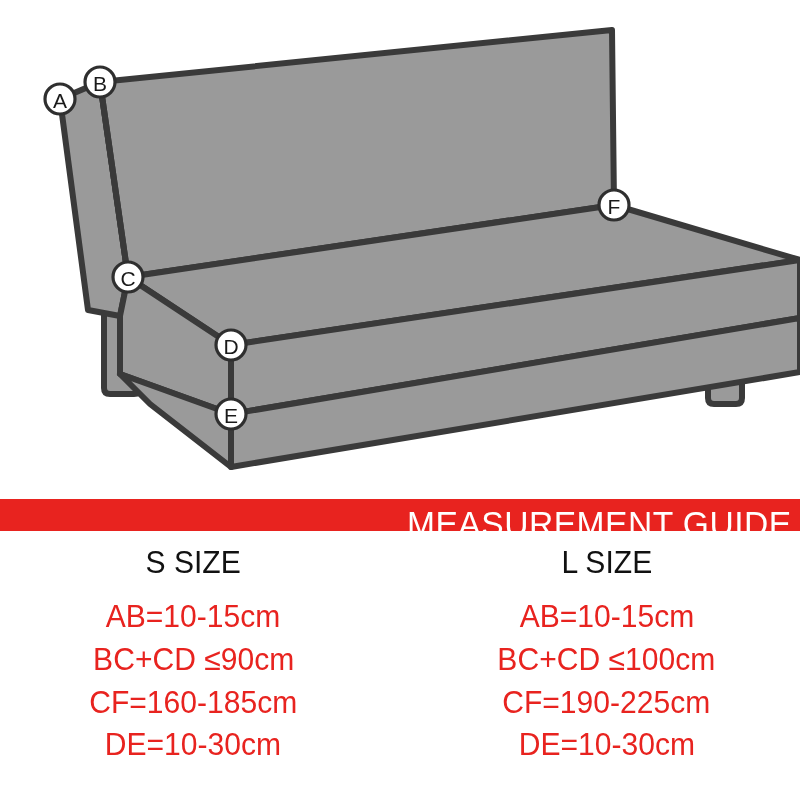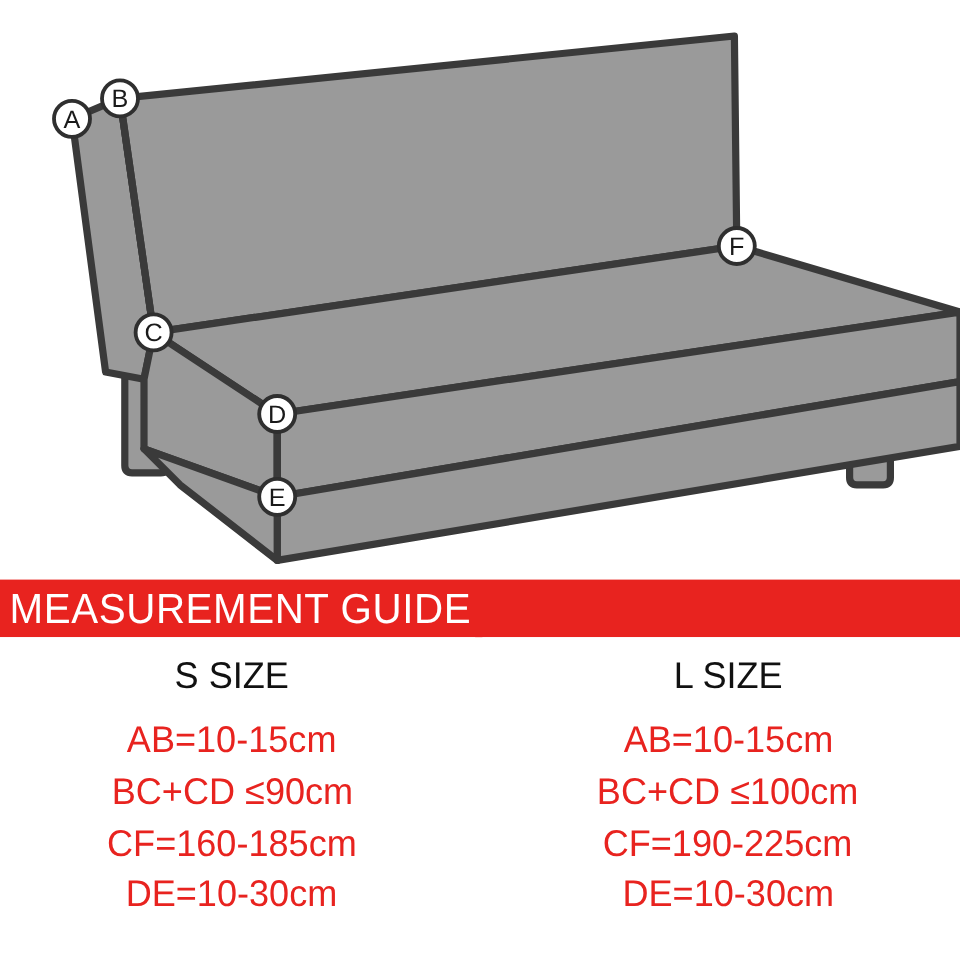--- a/index.html
+++ b/index.html
@@ -51,27 +51,27 @@
   #guide {
     position: absolute;
     left: 0;
     top: 483px;
     width: 800px;
     height: 317px;
   }
   #guide-banner {
     position: absolute;
     left: 0;
-    top: 0;
+    top: 16px;
     width: 800px;
     height: 48px;
     background: #e8231f;
     display: flex;
     align-items: center;
-    justify-content: flex-start;
+    justify-content: flex-end;
   }
   #guide-banner-title {
     color: #ffffff;
     font-size: 35px;
     font-weight: 400;
     letter-spacing: 0.5px;
     line-height: 1;
     font-family: "Liberation Sans", sans-serif;
     transform: scaleX(0.96);
   }

